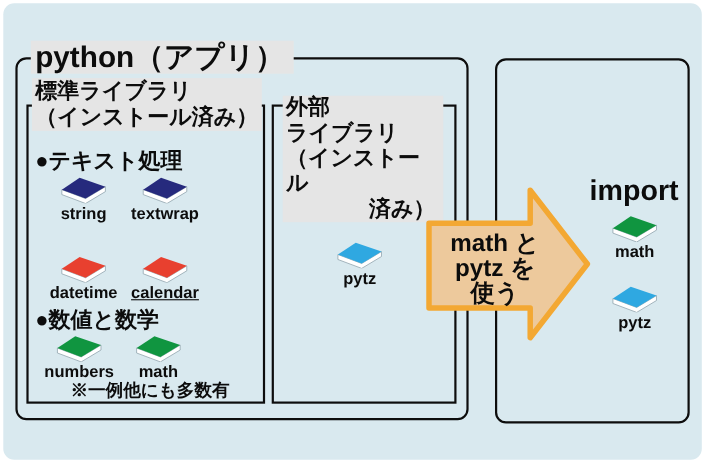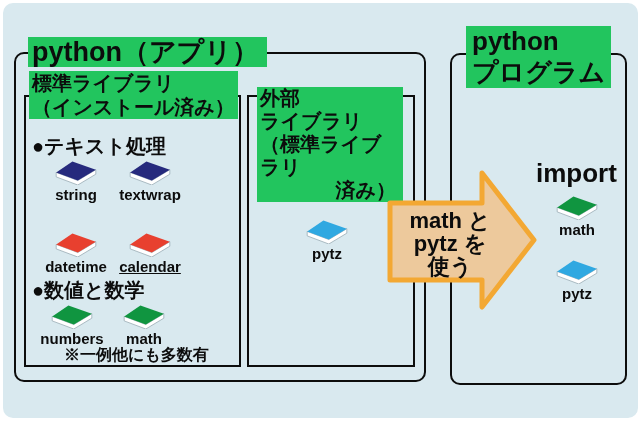--- a/index.html
+++ b/index.html
@@ -8,21 +8,21 @@
   .canvas { position:absolute; left:3px; top:3px; width:635px; height:415px; background:#d9e9ef; border-radius:10px; }
 
   
   .box { position:absolute; border:2.5px solid #0d0d0d; z-index:1; }
   .box-app  { left:14px;  top:52px; width:412px; height:330px; border-radius:10px; }
   .box-std  { left:24px;  top:95px; width:217px; height:272px; }
   .box-ext  { left:247px; top:95px; width:168px; height:272px; }
   .box-prog { left:450px; top:53px; width:177px; height:332px; border-radius:10px; }
 
   
-  .masklbl { position:absolute; background:#22c55e; z-index:3; font-weight:bold; }
+  .masklbl { position:absolute; background:#e5e5e5; z-index:3; font-weight:bold; }
   .lbl-app  { left:28px; top:37px; font-size:27px; line-height:30px; padding:0 8px 0 4px; }
   .lbl-std  { left:29px; top:71px; font-size:20px; line-height:24px; padding:0 3px; }
   .lbl-ext  { left:257px; top:76px; font-size:20px; line-height:23px; padding:0 3px; width:146px;margin-top:11px; }
   .lbl-ext .last { text-align:right; padding-right:4px; }
   .lbl-prog { left:466px; top:26px; font-size:26px; line-height:31px; padding:0 6px; }
 
   
   .sec-heading { position:absolute; font-size:20px; font-weight:bold; z-index:2; white-space:nowrap; }
   .h-text { left:32px; top:133px;text-align:right; }
   .h-data { left:32px; top:205px; }
@@ -66,28 +66,24 @@
   <div class="masklbl lbl-app">python（アプリ）</div>
 
   <div class="masklbl lbl-std">
     <div>標準ライブラリ</div>
     <div>（インストール済み）</div>
   </div>
 
   <div class="masklbl lbl-ext">
     <div>外部</div>
     <div>ライブラリ</div>
-    <div>（標準ライブラリ</div>
+    <div>（インストール</div>
     <div class="last">済み）</div>
   </div>
 
-  <div class="masklbl lbl-prog">
-    <div>python</div>
-    <div>プログラム</div>
-  </div>
 
   <div class="sec-heading h-text">●テキスト処理</div>
   <div class="sec-heading h-num">●数値と数学</div>
 
   <div class="book-item bi-string">
     <svg width="46" height="27" viewBox="0 0 50 30">
       <polygon points="3,16 3,21 27,30 47,18 47,13 27,25" fill="#ffffff" stroke="#8fa3ad" stroke-width="0.8"></polygon>
       <polygon points="3,16 21,4 47,13 27,25" fill="#262a7d"></polygon>
     </svg>
     <div class="book-label">string</div>

